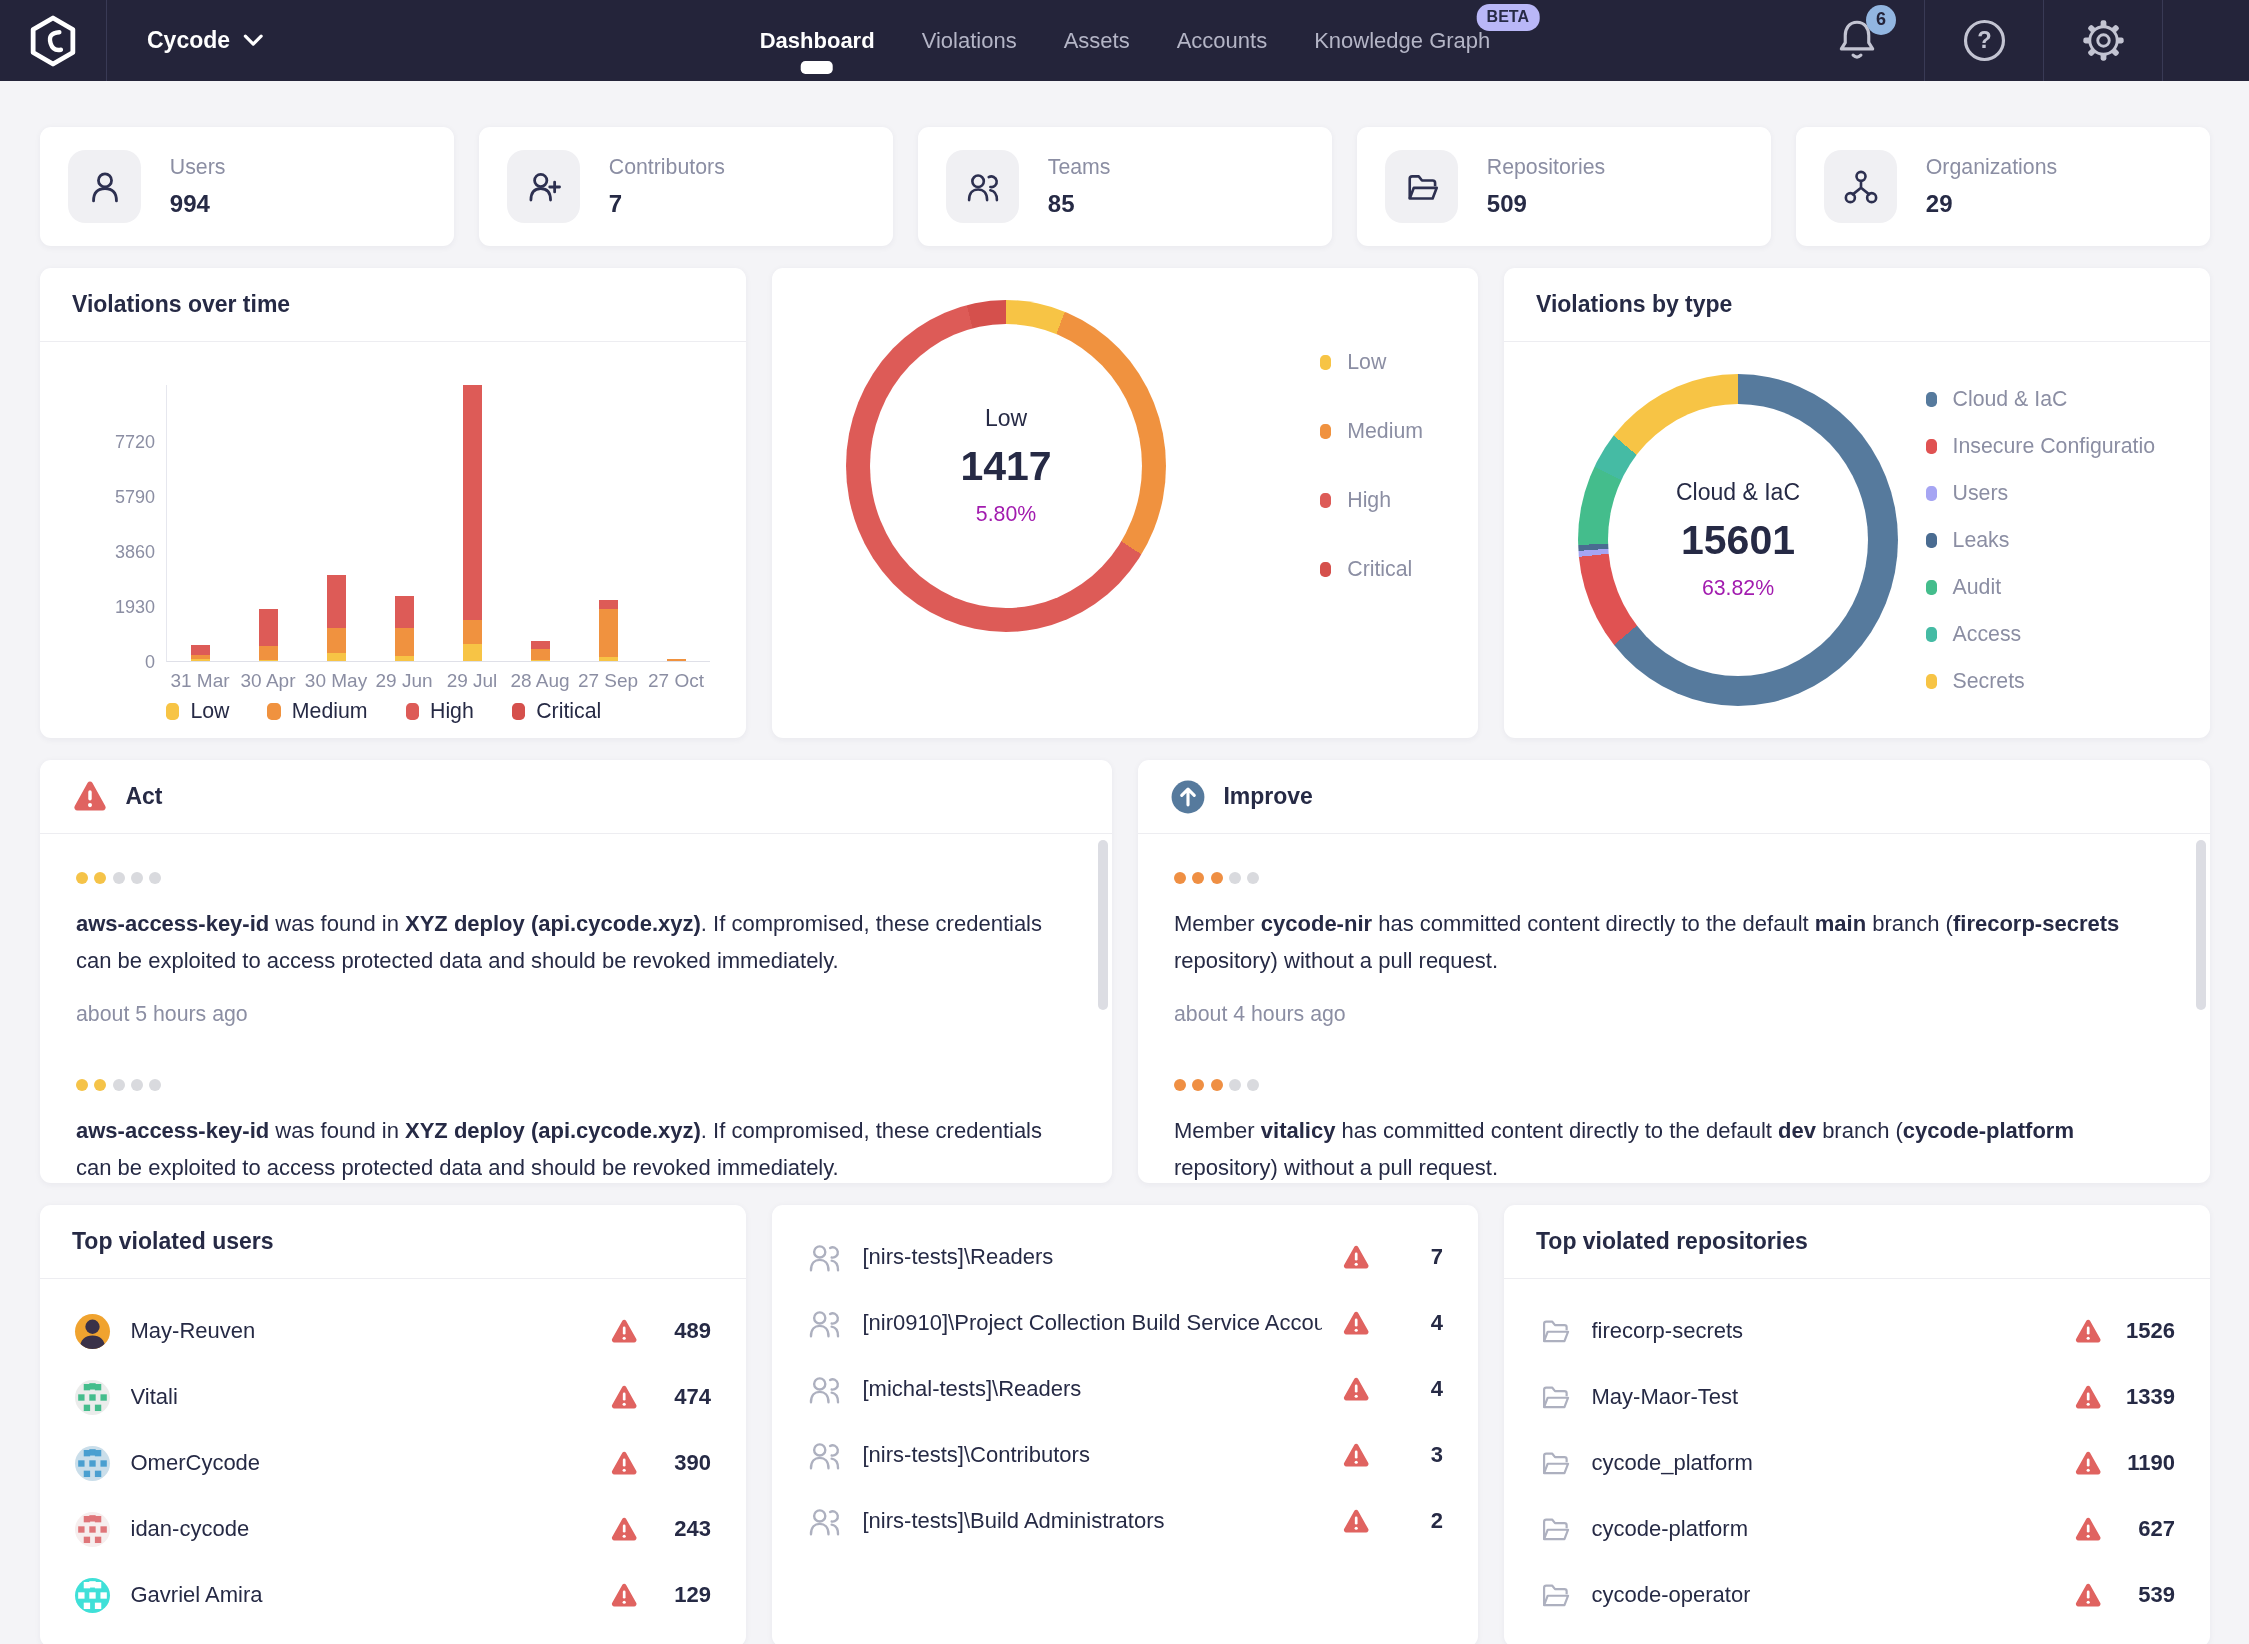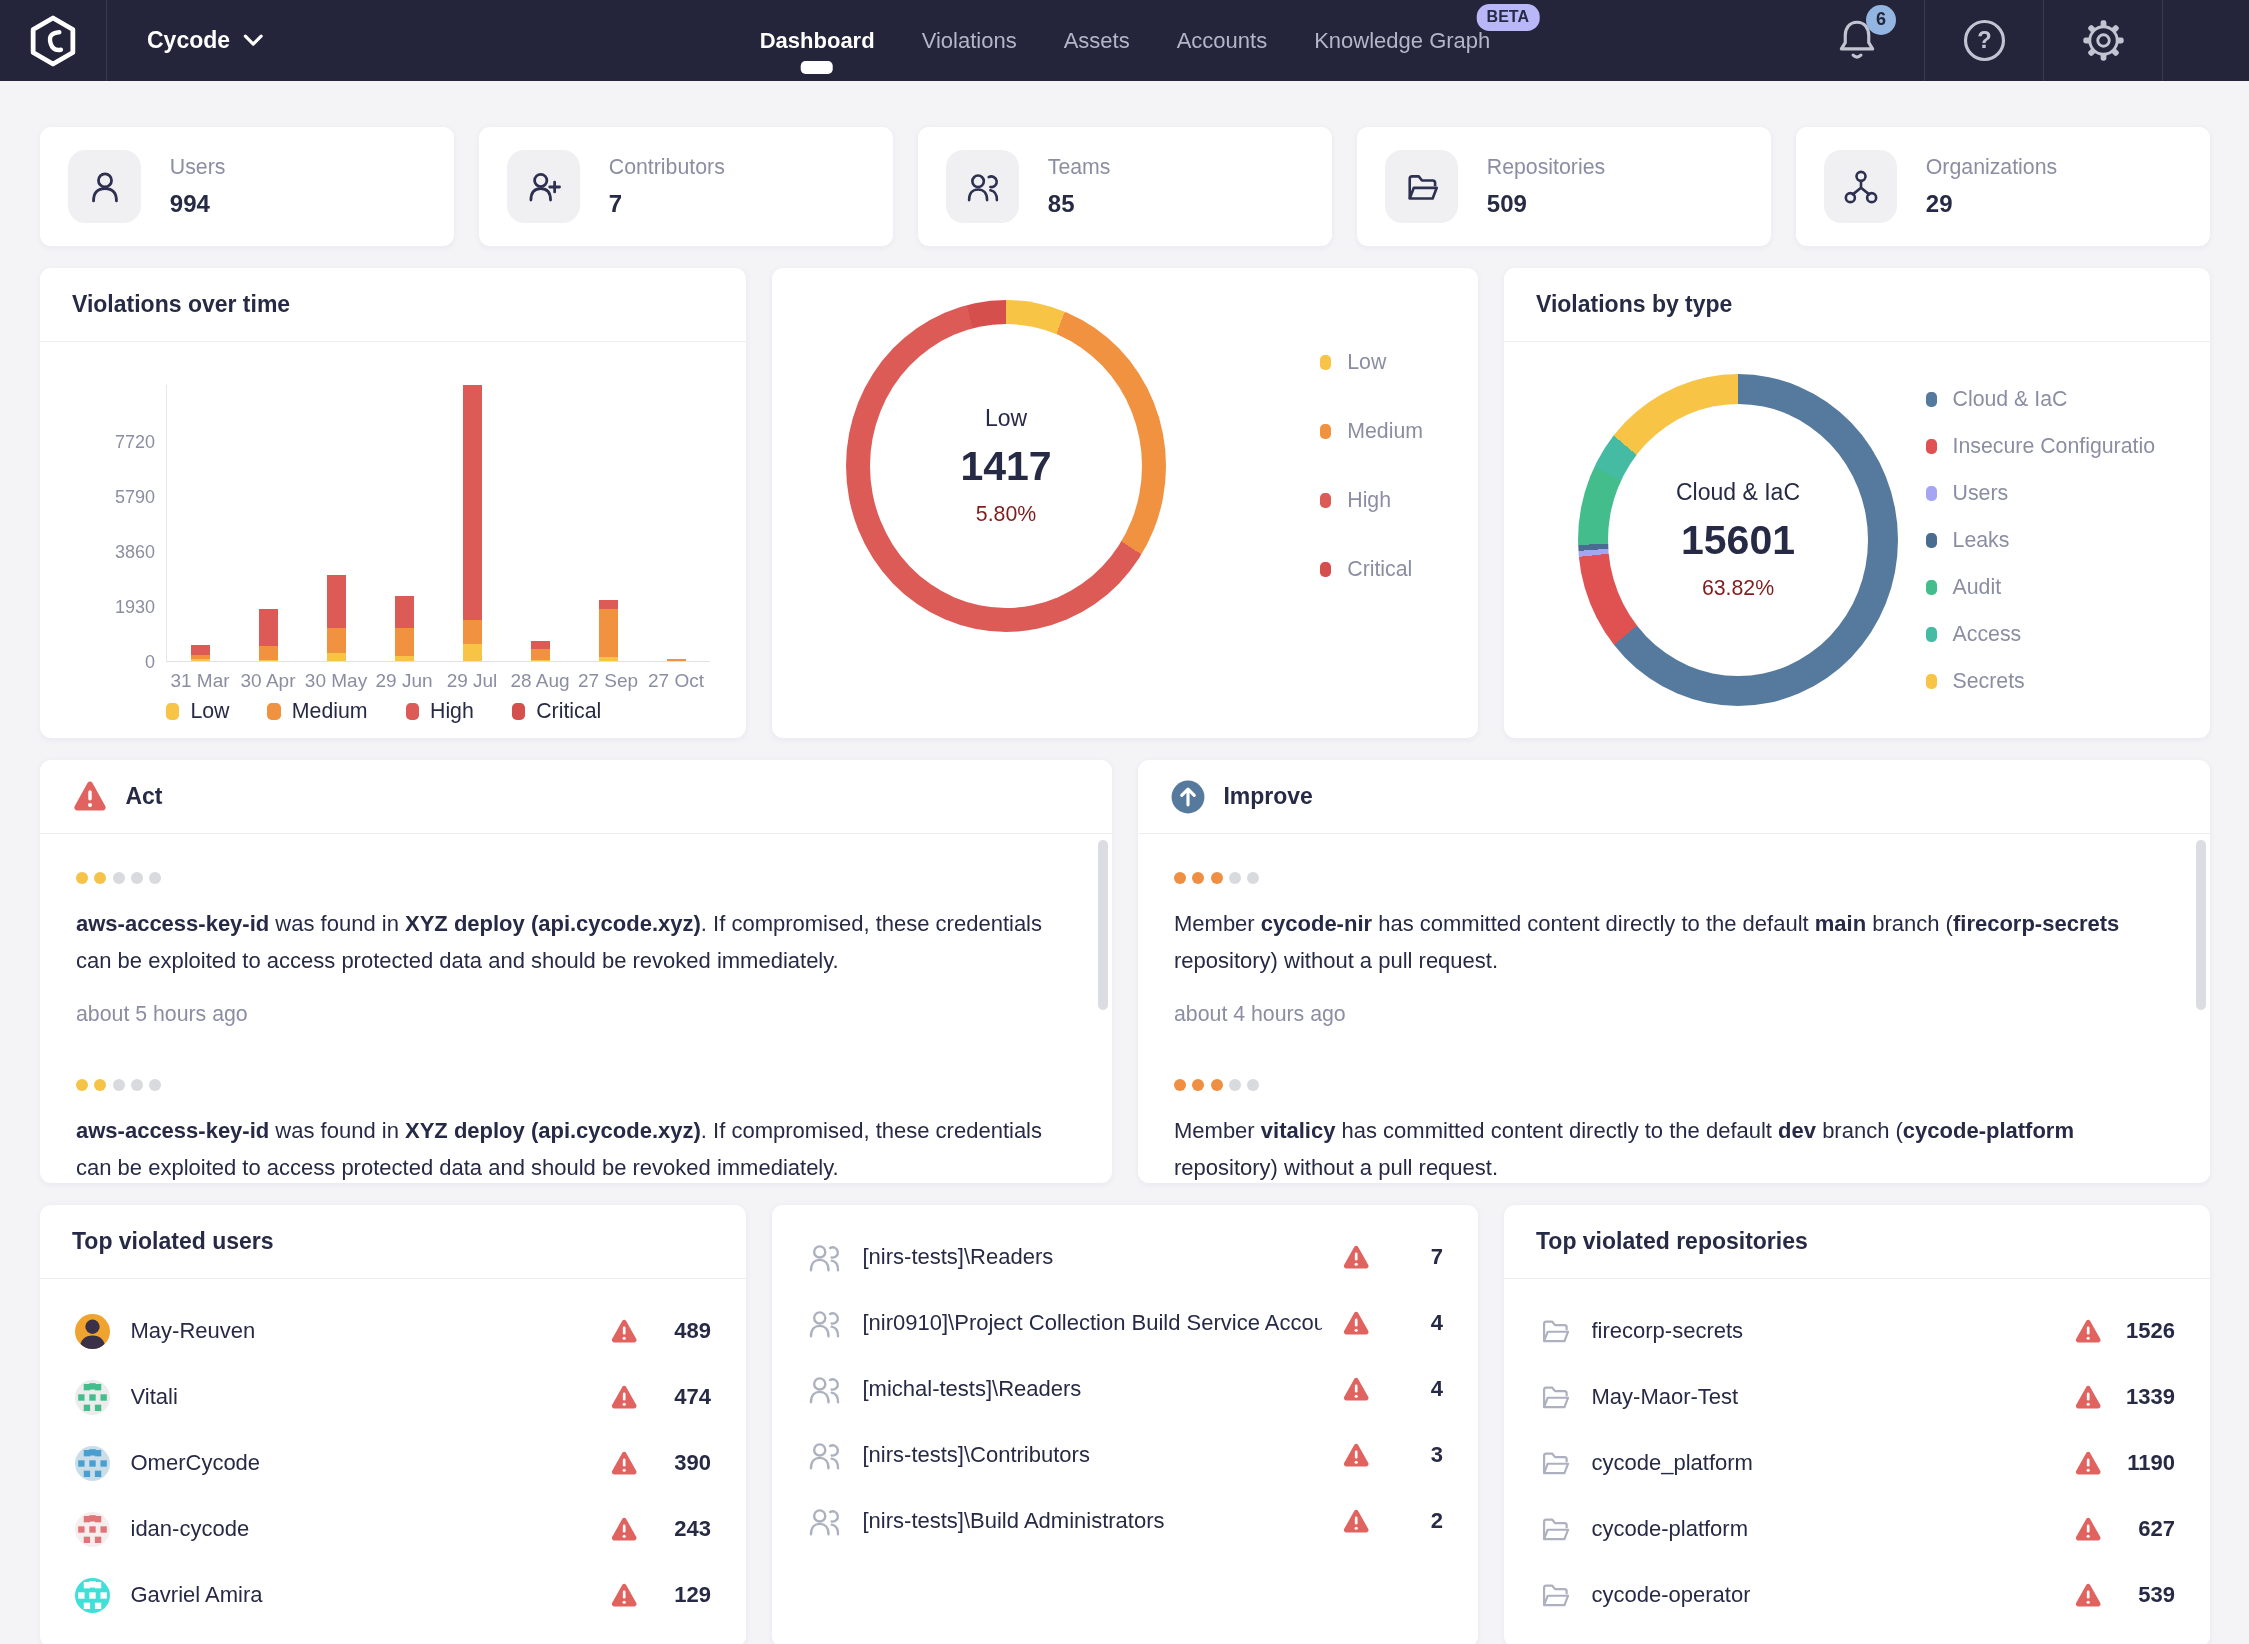--- a/index.html
+++ b/index.html
@@ -53,21 +53,21 @@
 
   
   .donut-body { height:396px; display:flex; align-items:center; padding:0 33px; }
   .donut-wrap { position:relative; width:320px; height:332px; margin-left:41px; flex:none; cursor:pointer; }
   .donut { width:100%; height:100%; border-radius:50%; }
   .donut-hole { position:absolute; inset:24px; background:#fff; border-radius:50%; }
   .donut-wrap.thick .donut-hole { inset:30px; }
   .donut-center { position:absolute; inset:0; display:flex; flex-direction:column; align-items:center; justify-content:center; text-align:center; }
   .dc-label { font-size:23px; color:#262a45; }
   .dc-value { font-size:41px; font-weight:700; color:#262a45; margin:11px 0 12.6px; }
-  .dc-pct { font-size:21.3px; color:#7f1d1d; }
+  .dc-pct { font-size:21.3px; color:#a21caf; }
   .donut-legend { margin-left:auto; margin-right:22px; display:flex; flex-direction:column; }
   .donut-legend .item { display:flex; align-items:center; gap:16px; font-size:21.3px; color:#8b8ea3; cursor:pointer; white-space:nowrap; max-width:261px; overflow:hidden; }
   .donut-legend .sw { width:11px; height:15px; border-radius:4.7px; flex:none; }
   .gap-lg .item { margin:22px 0; }
   .gap-sm .item { margin:11px 0; }
 
   
   .feed-body { position:relative; height:348px; padding:0 36px; overflow:hidden; }
   .feed-item { margin-top:38px; margin-bottom:52px; }
   .dots { display:flex; gap:6.3px; }

